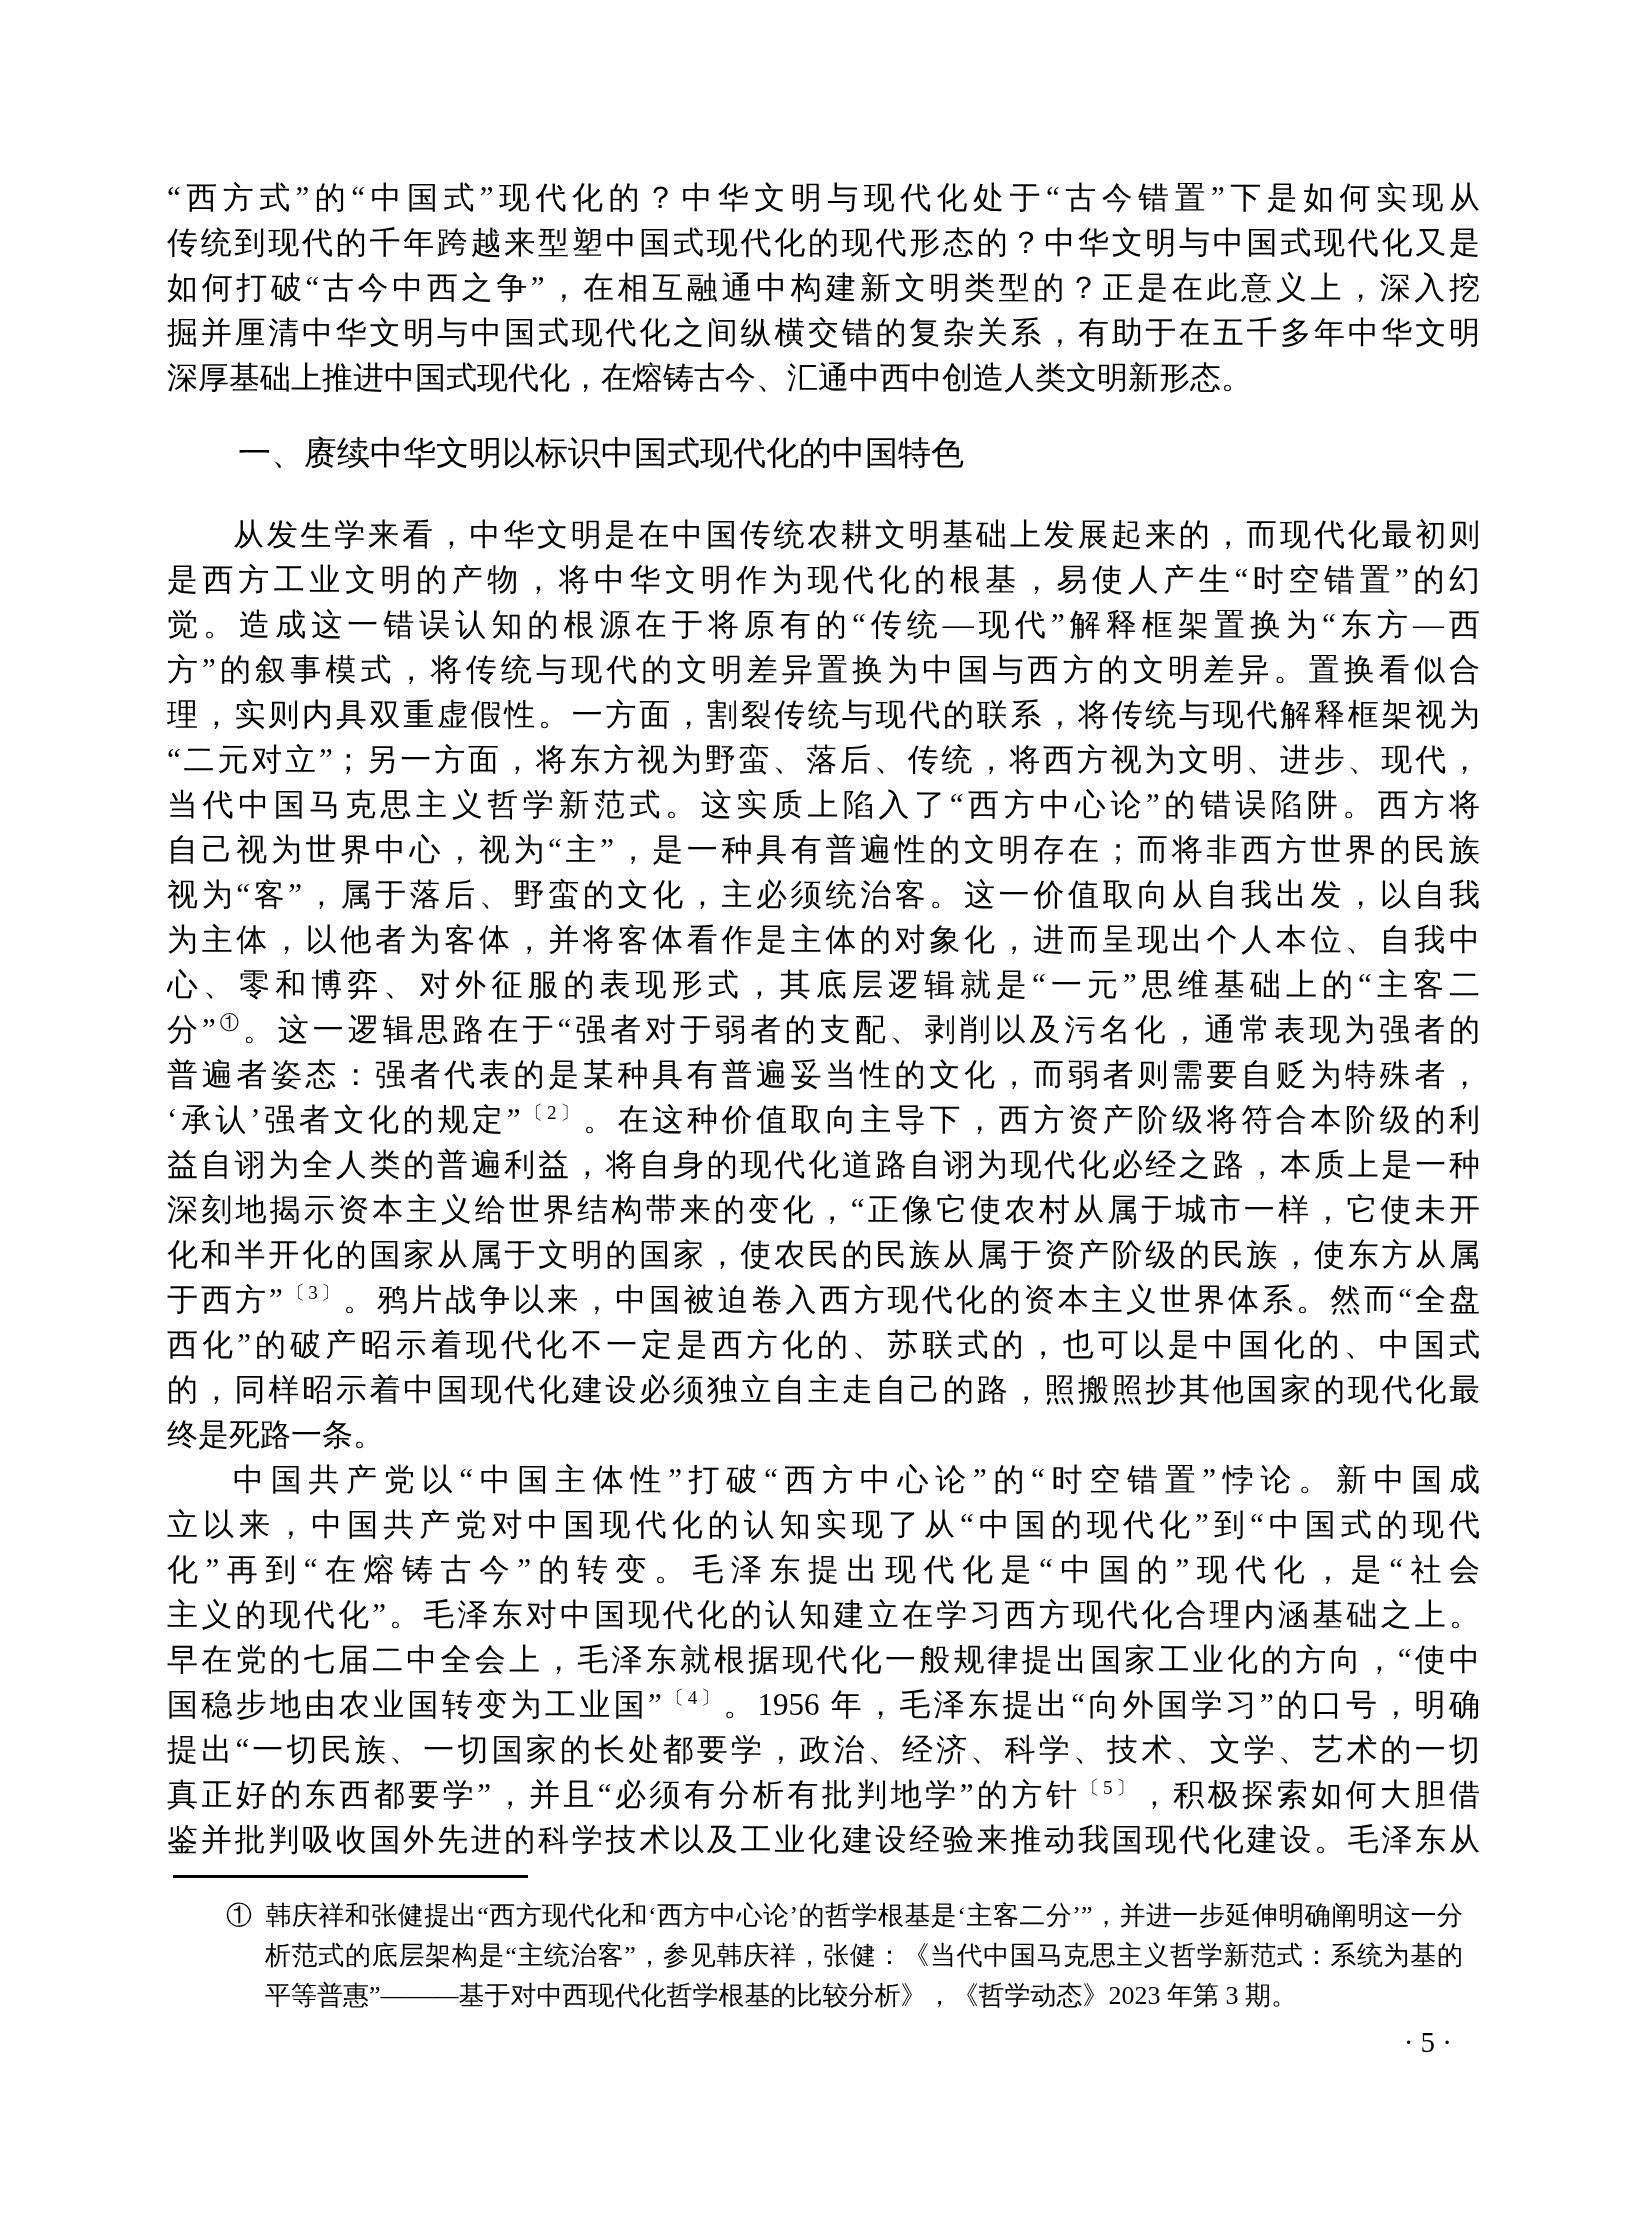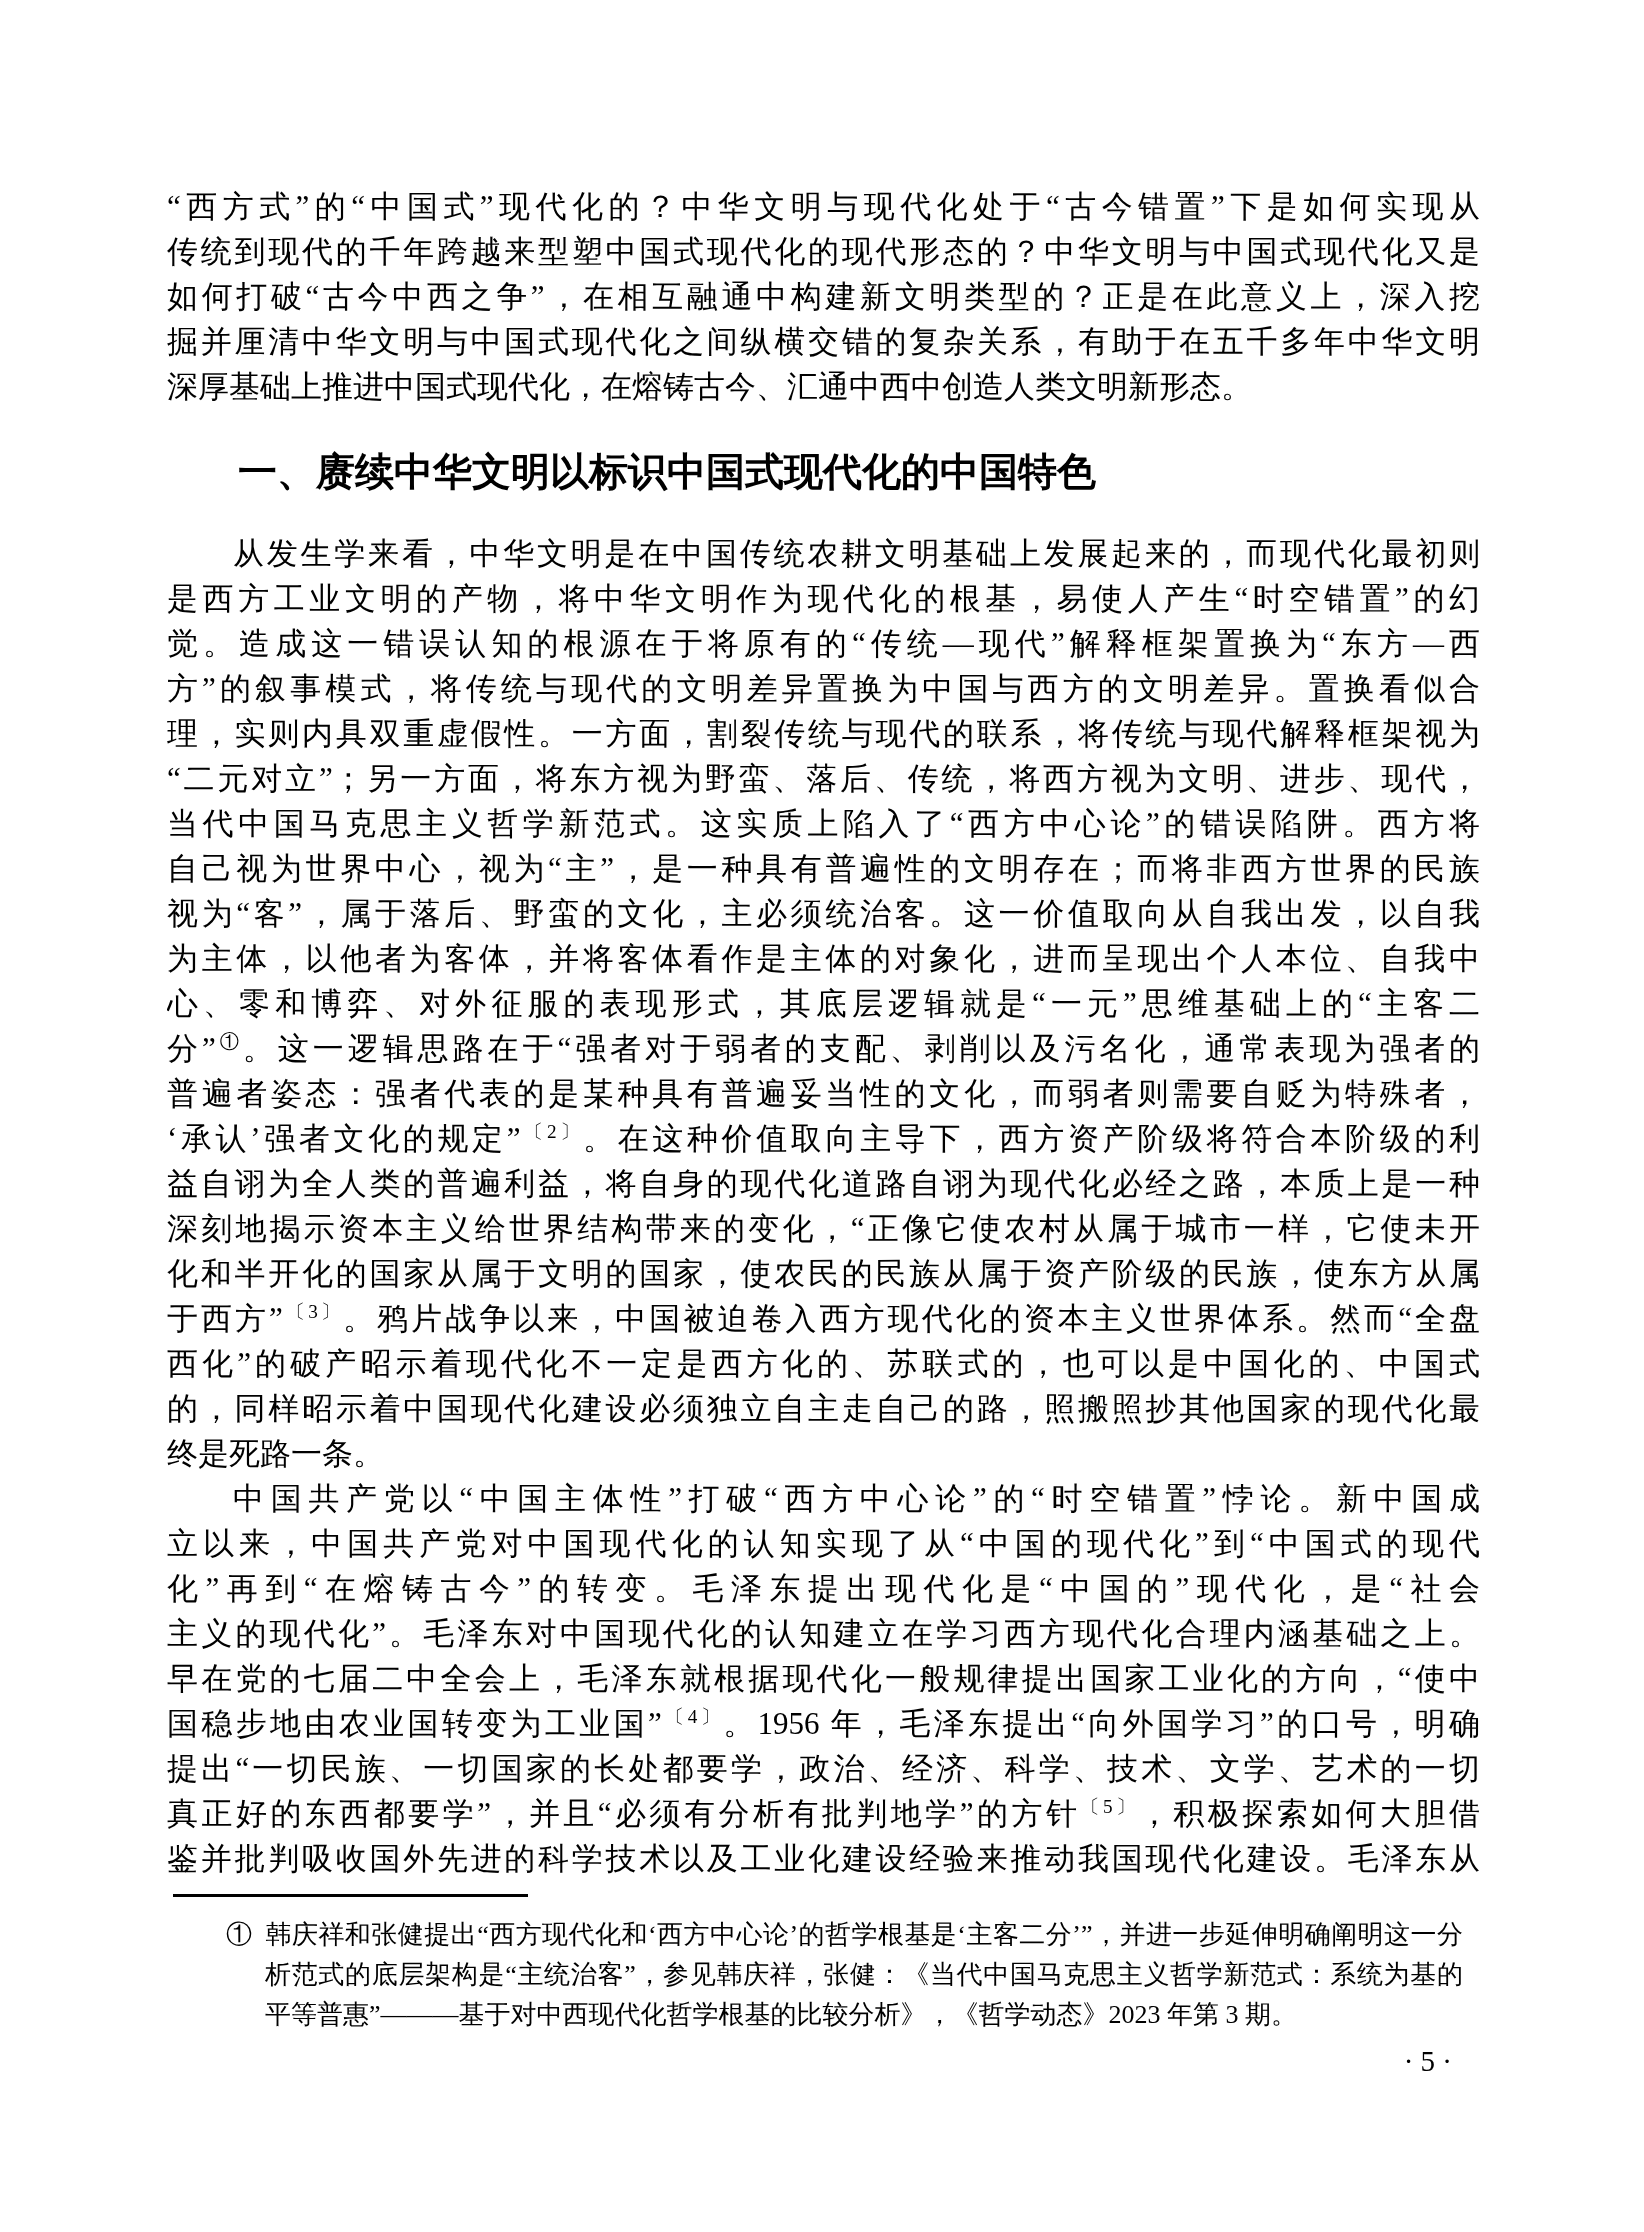--- a/index.html
+++ b/index.html
@@ -12,45 +12,45 @@
     position: relative;
     width: 1645px;
     height: 2233px;
     background: #ffffff;
     overflow: hidden;
     font-family: "Liberation Serif", "DejaVu Serif", serif;
   }
   .textblock {
     position: absolute;
     left: 167px;
-    top: 184px;
+    top: 175px;
     width: 1313px;
     font-size: 31px;
     line-height: 45px;
   }
   .line {
     height: 45px;
     text-align: justify;
     text-align-last: justify;
     overflow: hidden;
   }
   .line.no-stretch {
     text-align-last: left;
   }
   .line.indent {
     text-indent: 66px;
   }
   .heading {
     font-family: "Liberation Sans", "DejaVu Sans", sans-serif;
-    font-weight: 700;
-    font-size: 39px;
+    font-weight: 400;
+    font-size: 33px;
     line-height: 45px;
     height: 45px;
     padding-left: 71px;
-    margin-top: 40px;
+    margin-top: 30px;
     margin-bottom: 37px;
     text-align: left;
   }
   sup.cite {
     font-size: 0.62em;
     line-height: 0;
     vertical-align: super;
     letter-spacing: 0;
   }
   .footnotes {

